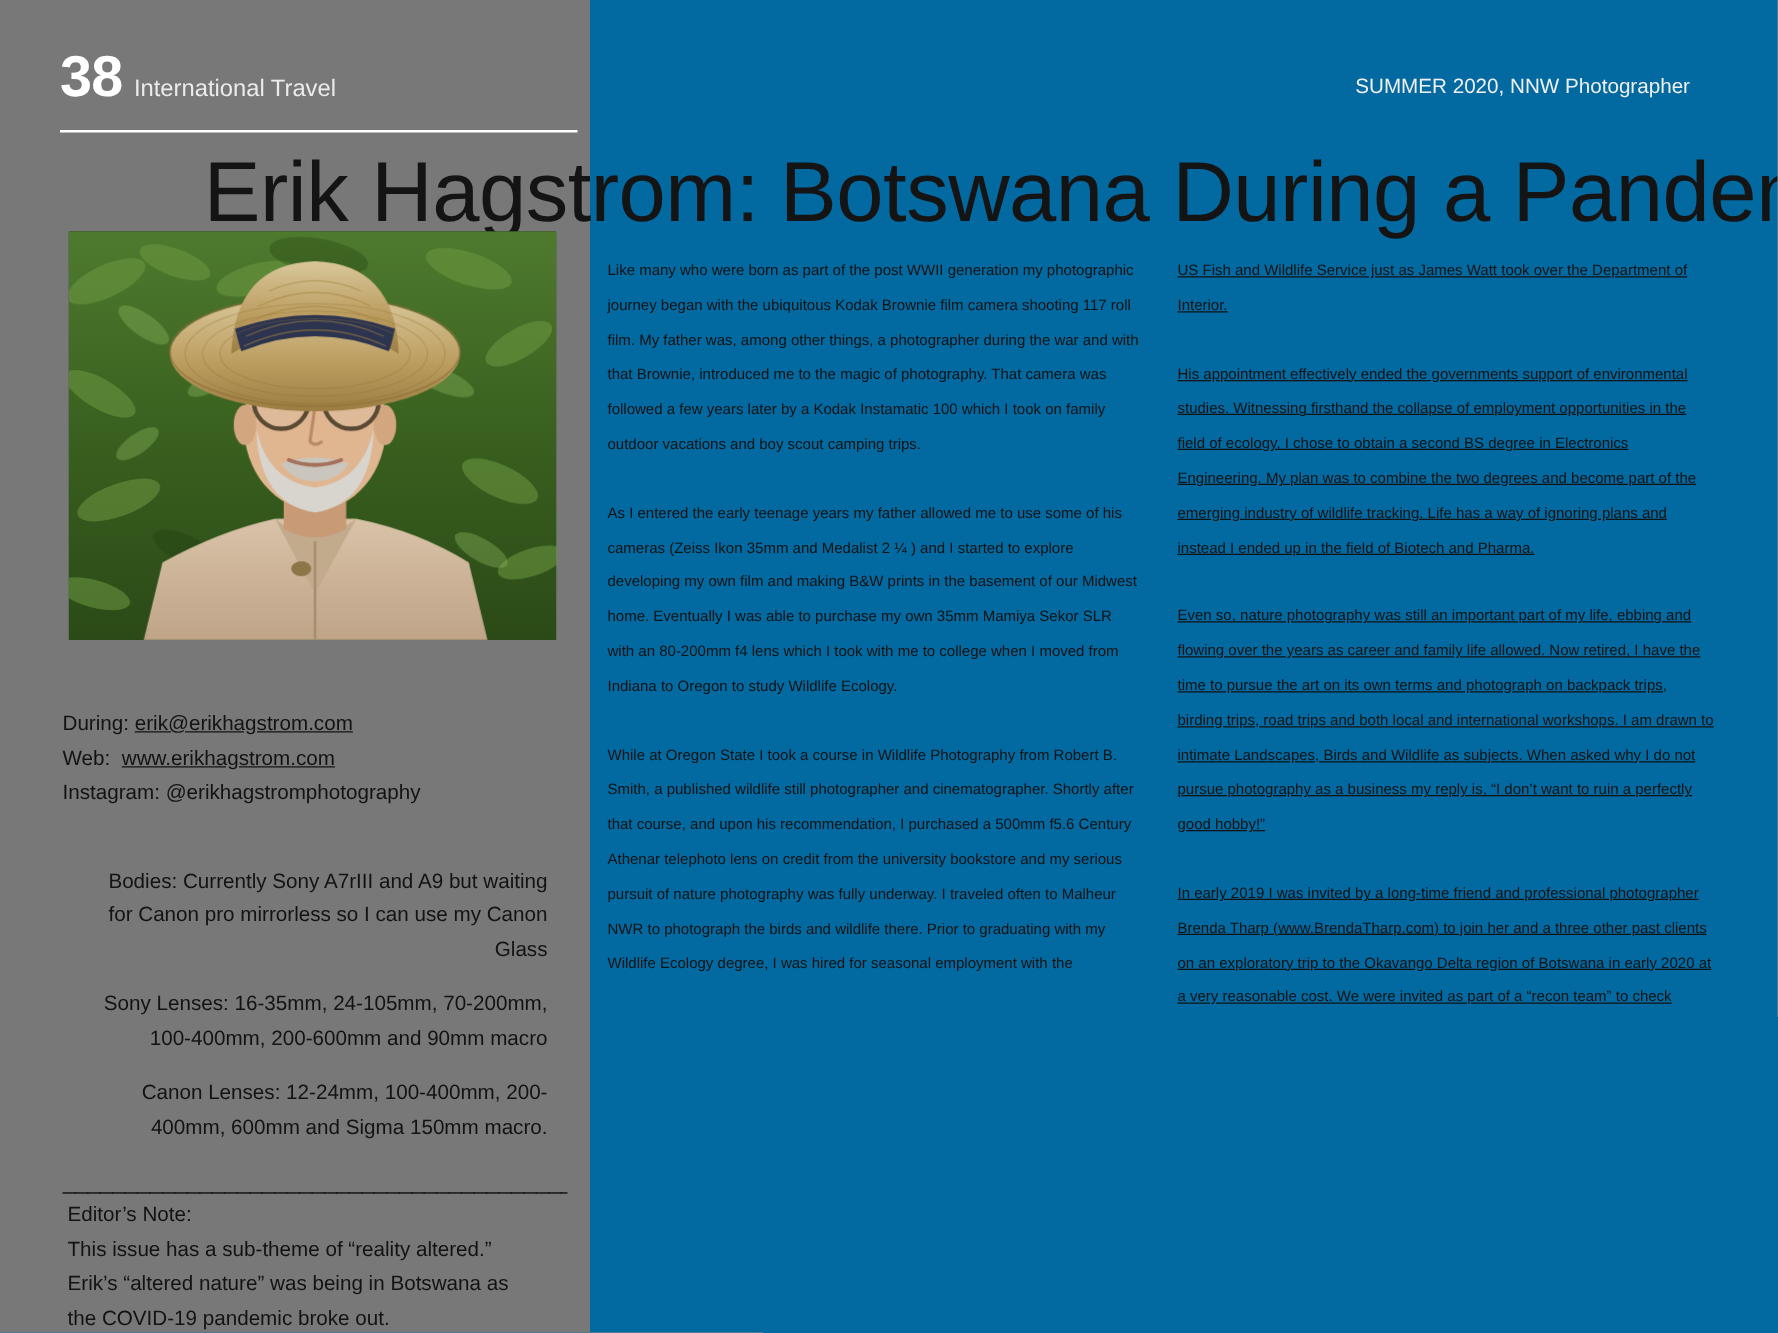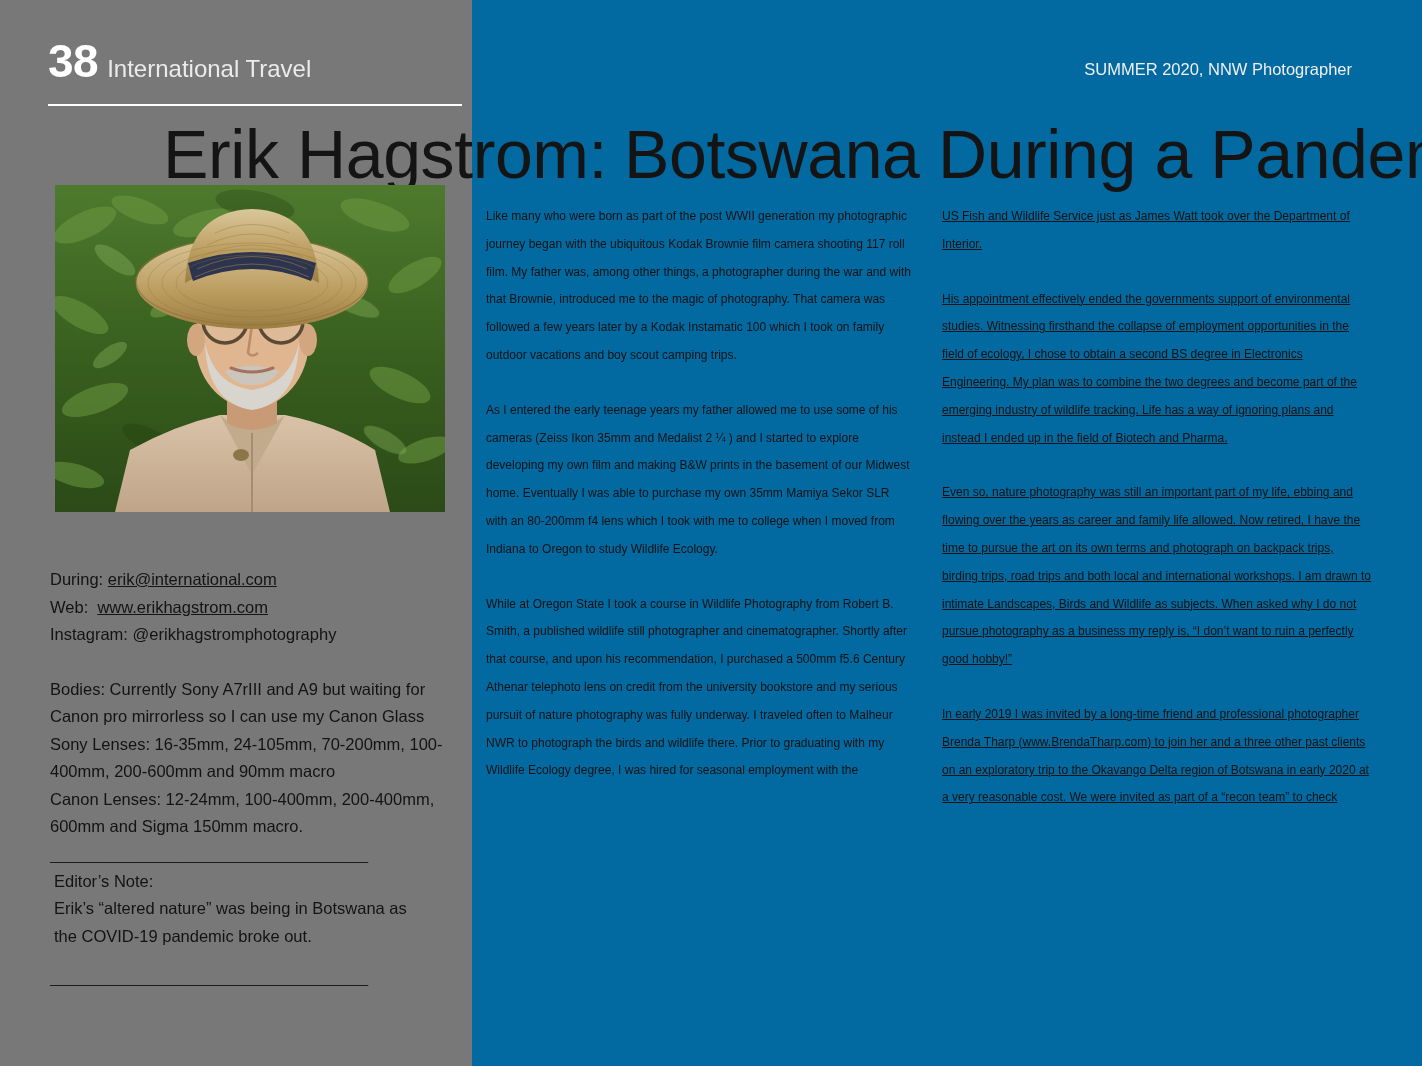--- a/index.html
+++ b/index.html
@@ -39,21 +39,21 @@
     gap: 9px;
   }
   .folio-number {
     font-size: 46px;
     font-weight: bold;
     letter-spacing: -0.5px;
     line-height: 1;
     color: #ffffff;
   }
   .section-name {
-    font-size: 24px;
+    font-size: 19px;
     font-weight: 300;
     color: #ebebeb;
     line-height: 1;
   }
   .masthead-rule {
     position: absolute;
     left: 48px;
     top: 104px;
     width: 414px;
     height: 2px;
@@ -98,23 +98,23 @@
     left: 50px;
     top: 566px;
     width: 404px;
     color: #131313;
     font-size: 16.5px;
     line-height: 27.5px;
   }
   .contact-row { white-space: nowrap; }
   .link-underline { text-decoration: underline; }
   .block-gap { height: 27px; }
-  .gear p { margin: 0; }
+  .gear p { margin: 16px; text-align: right; }
   .rule-dashes {
-    font-size: 15px;
+    font-size: 19px;
     line-height: 27px;
     color: #131313;
     letter-spacing: -0.6px;
     overflow: hidden;
     white-space: nowrap;
   }
   .editor-note p { margin: 0; padding-left: 4px;}
   
   .col {
     position: absolute;
@@ -245,21 +245,21 @@
         <ellipse cx="197" cy="98" rx="90" ry="34"></ellipse>
         <ellipse cx="197" cy="98" rx="76" ry="28"></ellipse>
       </g>
     </svg>
   </div>
 
   <div class="left-col">
 
     <div class="contact-row">
       <span>During:</span>
-      <span class="link-underline">erik@international.com</span>
+      <span class="link-underline">erik@erikhagstrom.com</span>
     </div>
     <div class="contact-row">
       <span>Web:</span>
       &nbsp;<span class="link-underline">www.erikhagstrom.com</span>
     </div>
     <div class="contact-row">
       <span>Instagram:</span>
       <span>@erikhagstromphotography</span>
     </div>
 
@@ -268,20 +268,21 @@
     <div class="gear">
       <p>Bodies: Currently Sony A7rIII and A9 but waiting for Canon pro mirrorless so I can use my Canon Glass</p>
       <p>Sony Lenses: 16-35mm, 24-105mm, 70-200mm, 100-400mm, 200-600mm and 90mm macro</p>
       <p>Canon Lenses: 12-24mm, 100-400mm, 200-400mm, 600mm and Sigma 150mm macro.</p>
     </div>
 
     <div class="rule-dashes">_________________________________________</div>
 
     <div class="editor-note">
       <p>Editor’s Note:</p>
+      <p>This issue has a sub-theme of “reality altered.”</p>
       <p>Erik’s “altered nature” was being in Botswana as</p>
       <p>the COVID-19 pandemic broke out.</p>
     </div>
 
     <div style="height:14px"></div>
     <div class="rule-dashes">_________________________________________</div>
   </div>
 
   <div class="col col-mid">
     <p>Like many who were born as part of the post WWII generation my photographic journey began with the ubiquitous Kodak Brownie film camera shooting 117 roll film. My father was, among other things, a photographer during the war and with that Brownie, introduced me to the magic of photography. That camera was followed a few years later by a Kodak Instamatic 100 which I took on family outdoor vacations and boy scout camping trips.</p>

